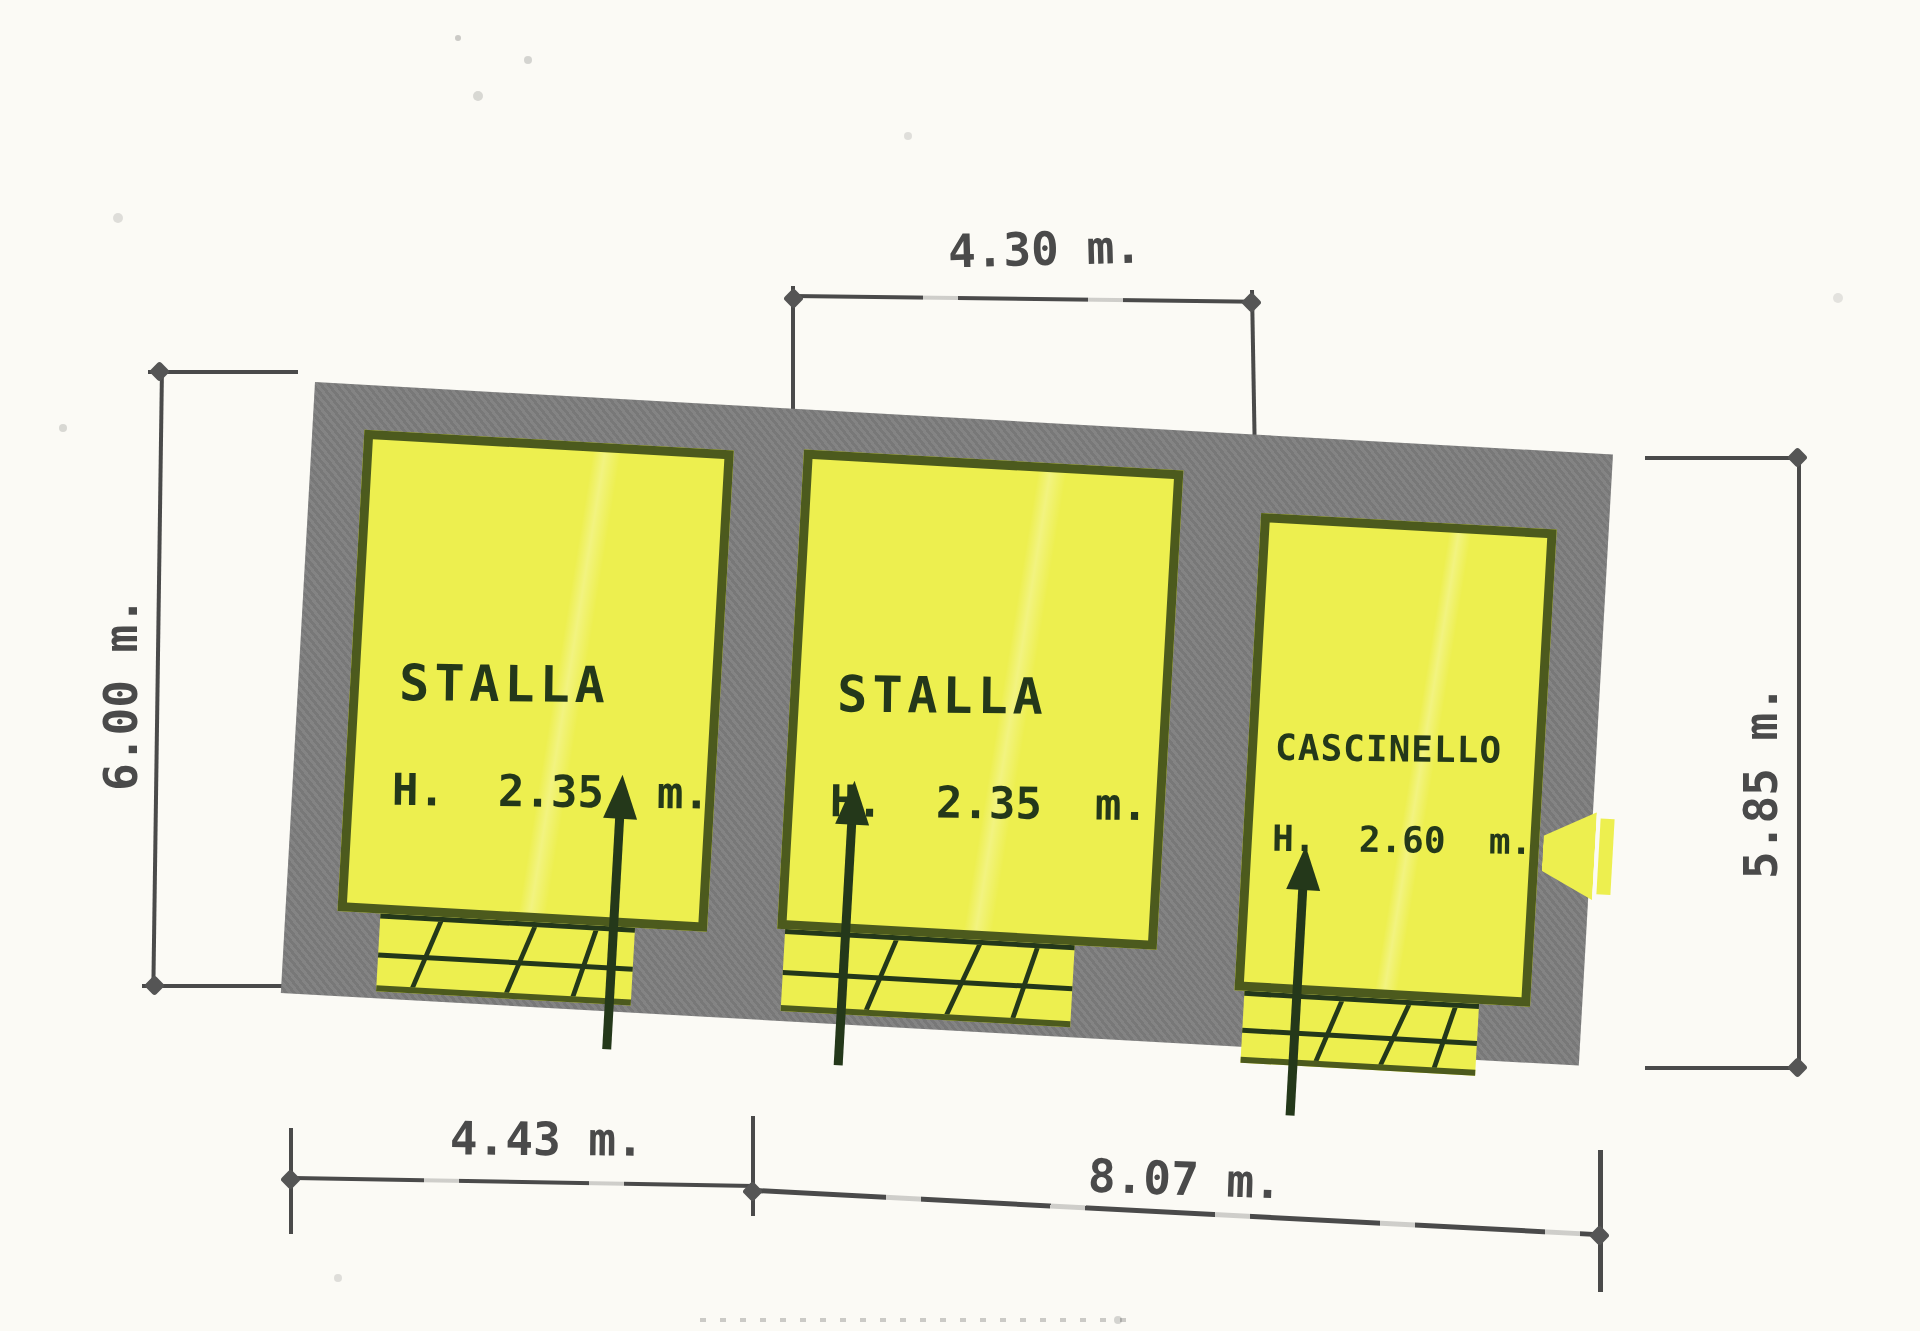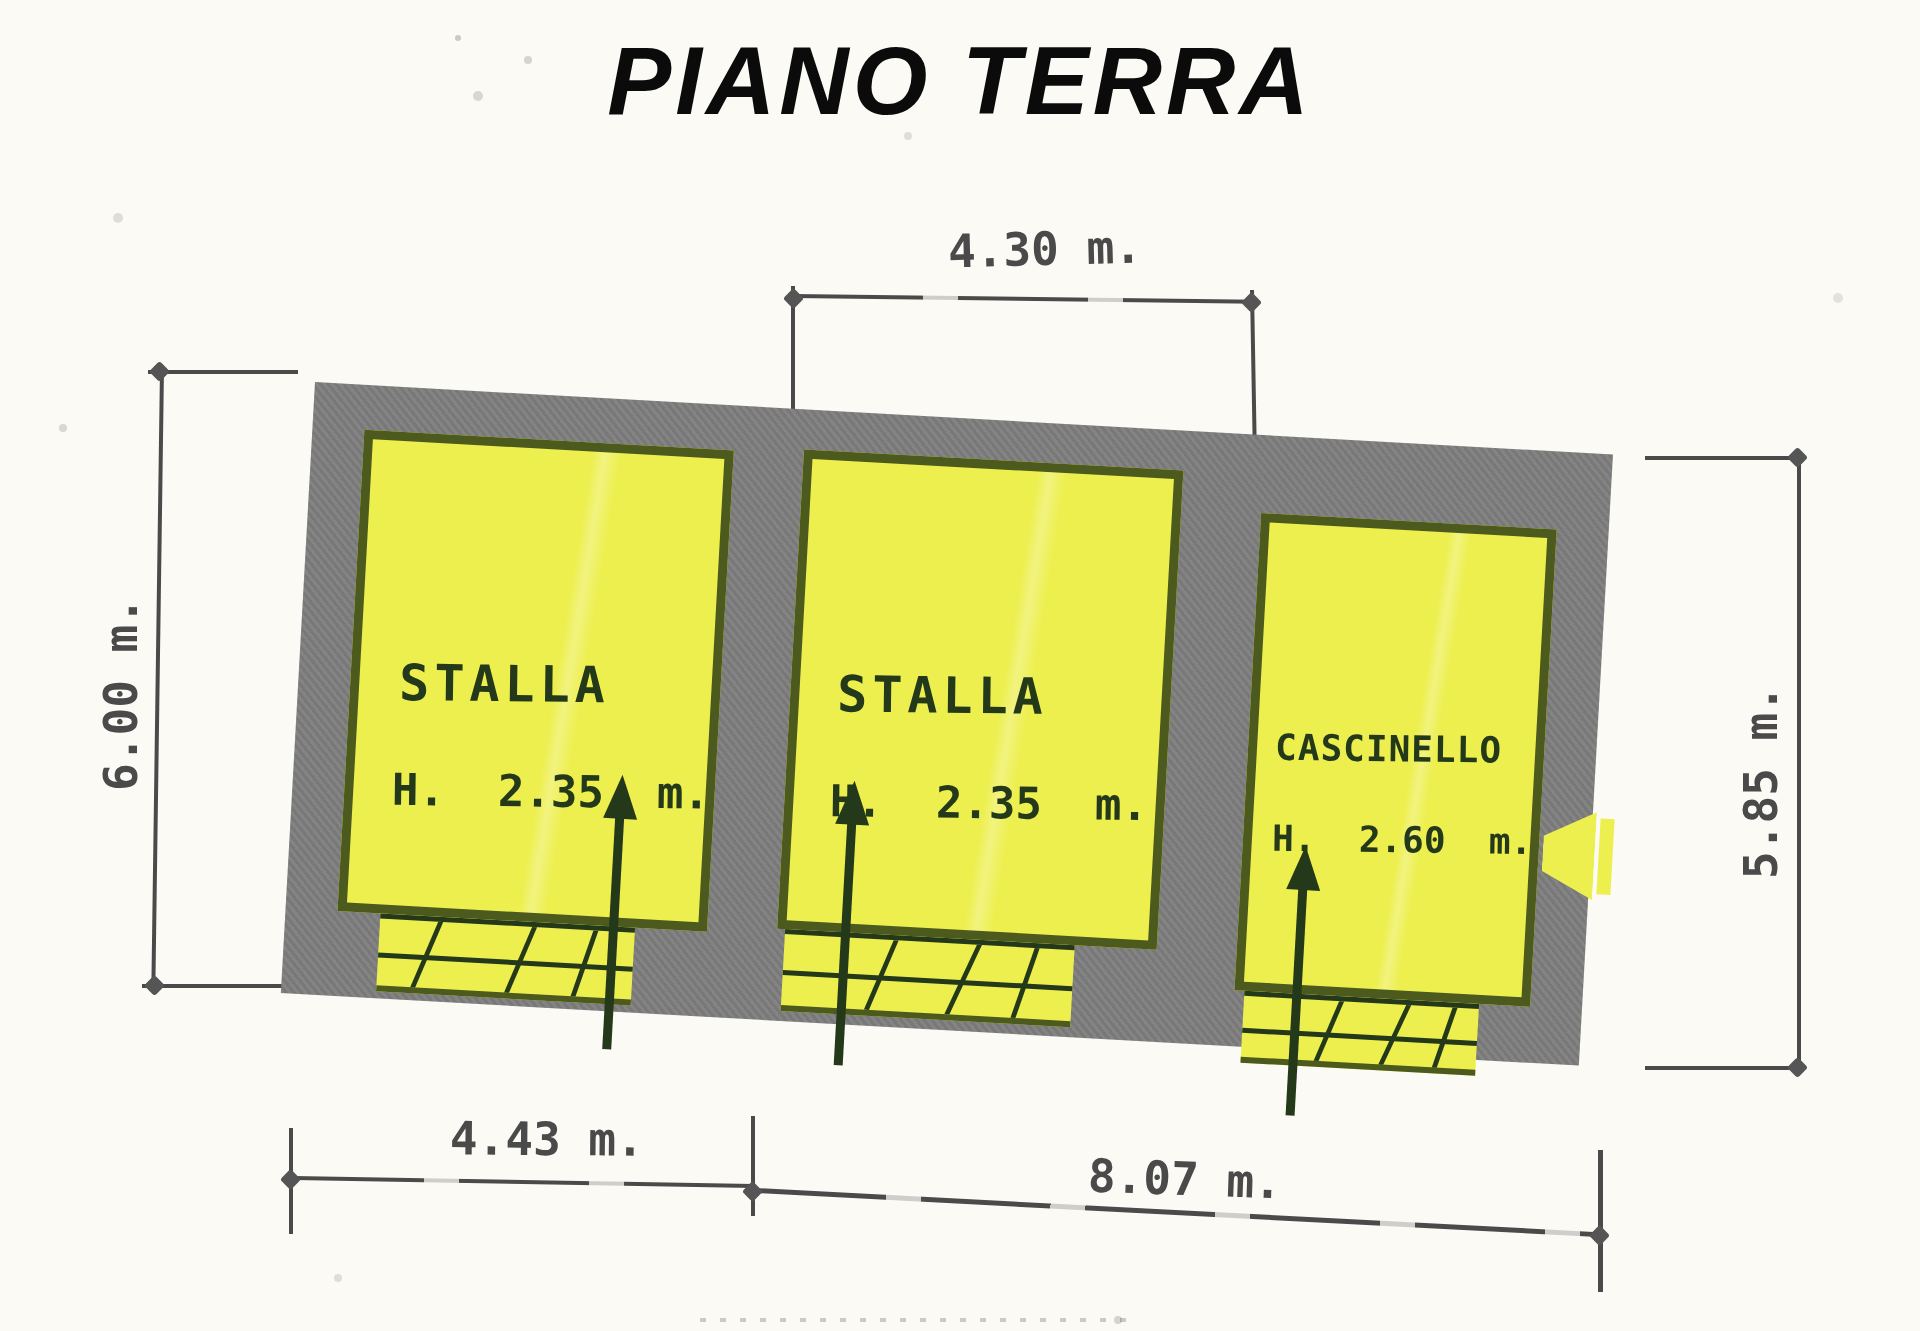--- a/index.html
+++ b/index.html
@@ -76,21 +76,20 @@
   .vlabel{width:240px;height:52px;text-align:center;transform:rotate(-90deg);}
 </style>
 </head>
 <body>
 
 <div class="page">
 
   <div class="specks"></div>
   <div class="scan-noise"></div>
 
-  <div class="title">PIANO TERRA</div>
 
   <div class="dim-label" style="left:948px;top:222px;transform:rotate(-1.5deg);">4.30 m.</div>
   <div class="dline dashed-h" style="left:793px;top:294px;width:462px;height:4px;transform:rotate(0.7deg);"></div>
   <div class="dline" style="left:791px;top:286px;width:4px;height:146px;"></div>
   <div class="dline" style="left:1250px;top:290px;width:4px;height:158px;transform:rotate(-1deg);"></div>
   <div class="ddot" style="left:786px;top:291px;"></div>
   <div class="ddot" style="left:1244px;top:295px;"></div>
 
   <div class="dim-label vlabel" style="left:0px;top:668px;">6.00 m.</div>
   <div class="dline" style="left:160px;top:368px;width:4px;height:620px;transform:rotate(0.8deg);"></div>

